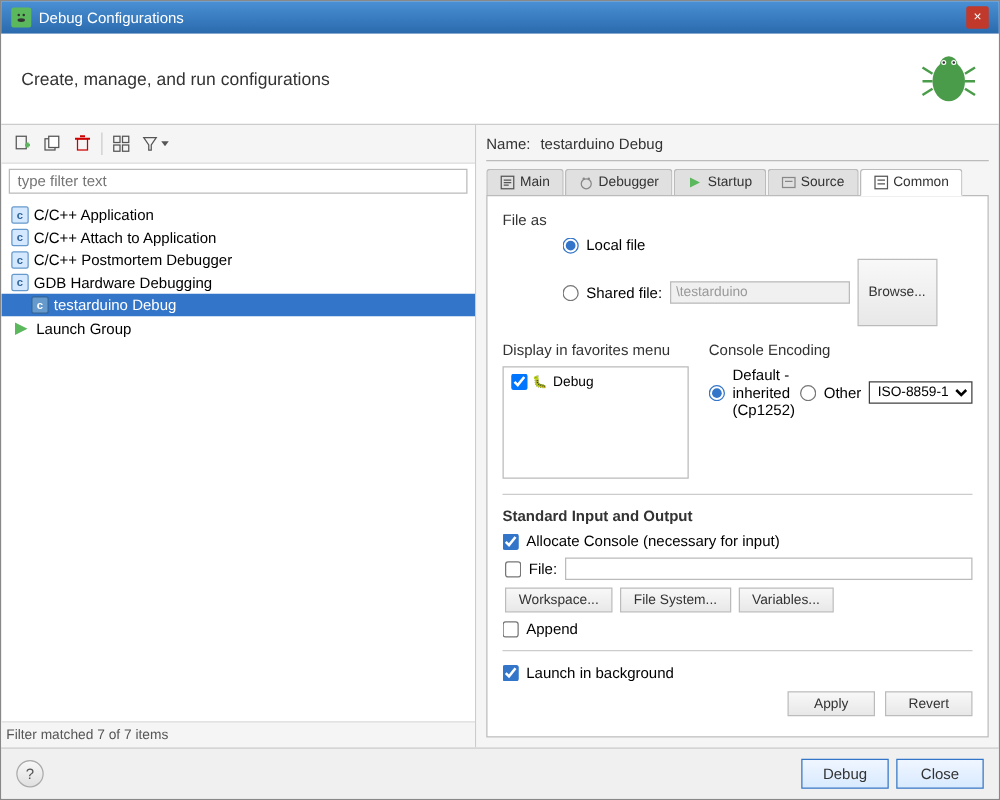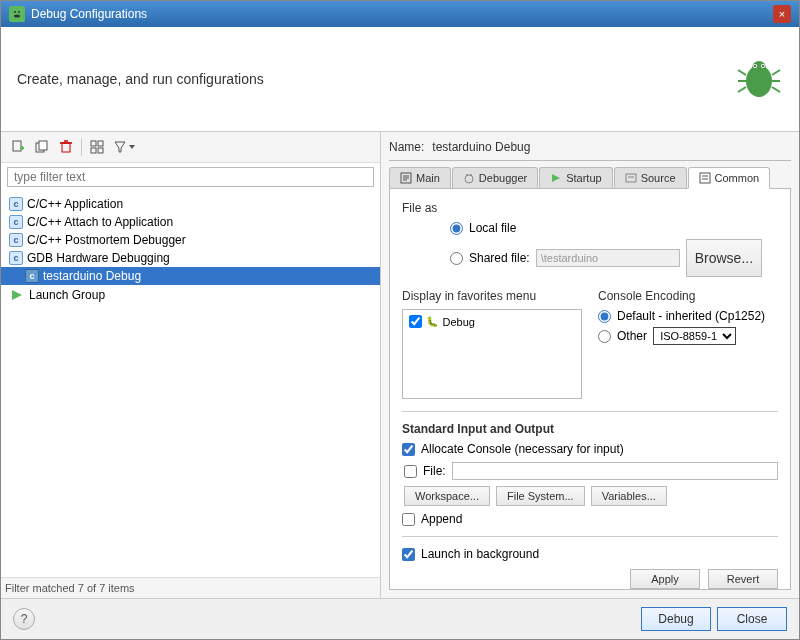--- a/index.html
+++ b/index.html
@@ -56,21 +56,21 @@
       height: 18px;
       cursor: pointer;
       font-size: 11px;
       display: flex;
       align-items: center;
       justify-content: center;
       border-radius: 2px;
     }
     .header {
       background: white;
-      padding: 28px 16px;
+      padding: 12px 16px;
       border-bottom: 1px solid #ccc;
       display: flex;
       align-items: center;
       justify-content: space-between;
       flex-shrink: 0;
     }
     .header-title {
       font-size: 14px;
       font-weight: normal;
       color: #333;
@@ -254,25 +254,25 @@
       padding: 2px 4px;
       font-size: 11px;
       color: #333;
       background: white;
     }
     .text-input.disabled {
       background: #f0f0f0;
       color: #999;
     }
     .browse-btn {
-      padding: 10px 8px;
+      padding: 20px 8px;
       border: 1px solid #bbb;
       background: linear-gradient(to bottom, #f8f8f8, #e8e8e8);
       cursor: pointer;
-      font-size: 14px;
+      font-size: 11px;
       color: #333;
     }
     .two-col {
       display: flex;
       gap: 16px;
       margin-bottom: 12px;
     }
     .col {
       flex: 1;
     }
@@ -292,21 +292,21 @@
     }
     .fav-checkbox {
       width: 13px;
       height: 13px;
     }
     .fav-icon {
       font-size: 10px;
     }
     .encoding-group {
       display: flex;
-      flex-direction: column;
+      flex-direction: row;
       gap: 4px;
     }
     .encoding-row {
       display: flex;
       align-items: center;
       gap: 6px;
     }
     .encoding-select {
       border: 1px solid #404040;
       padding: 1px 2px;

